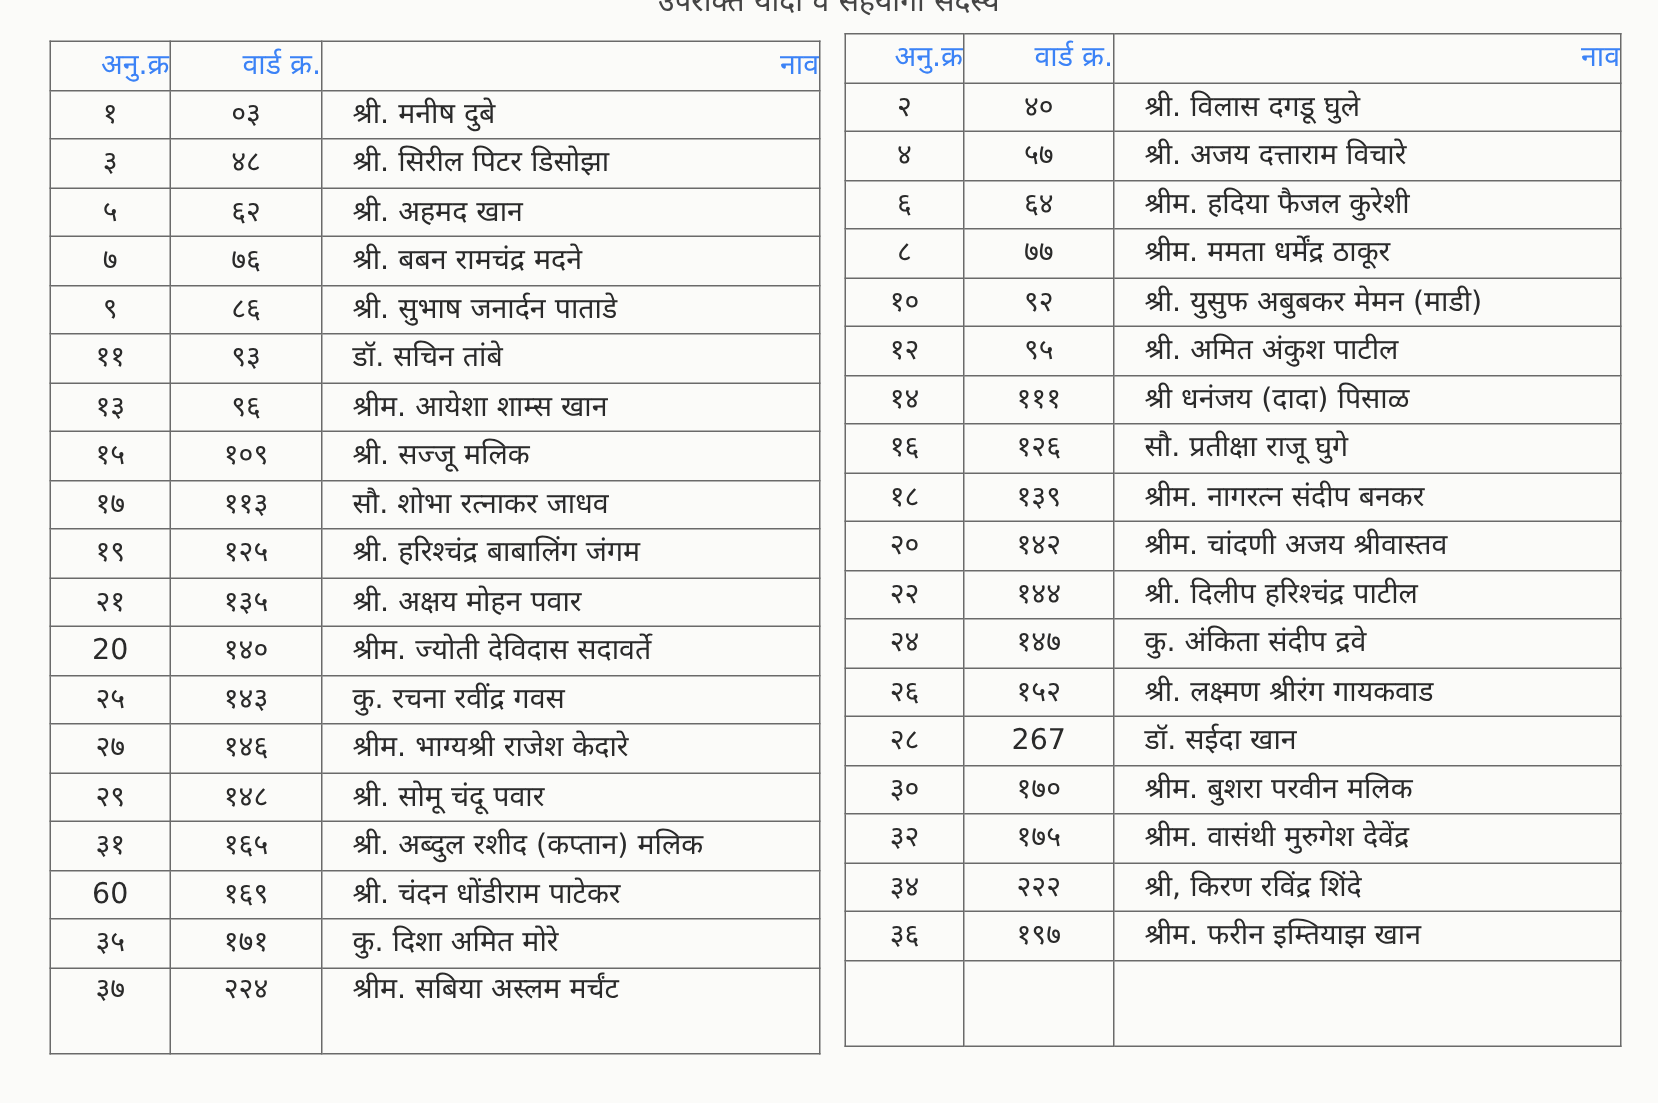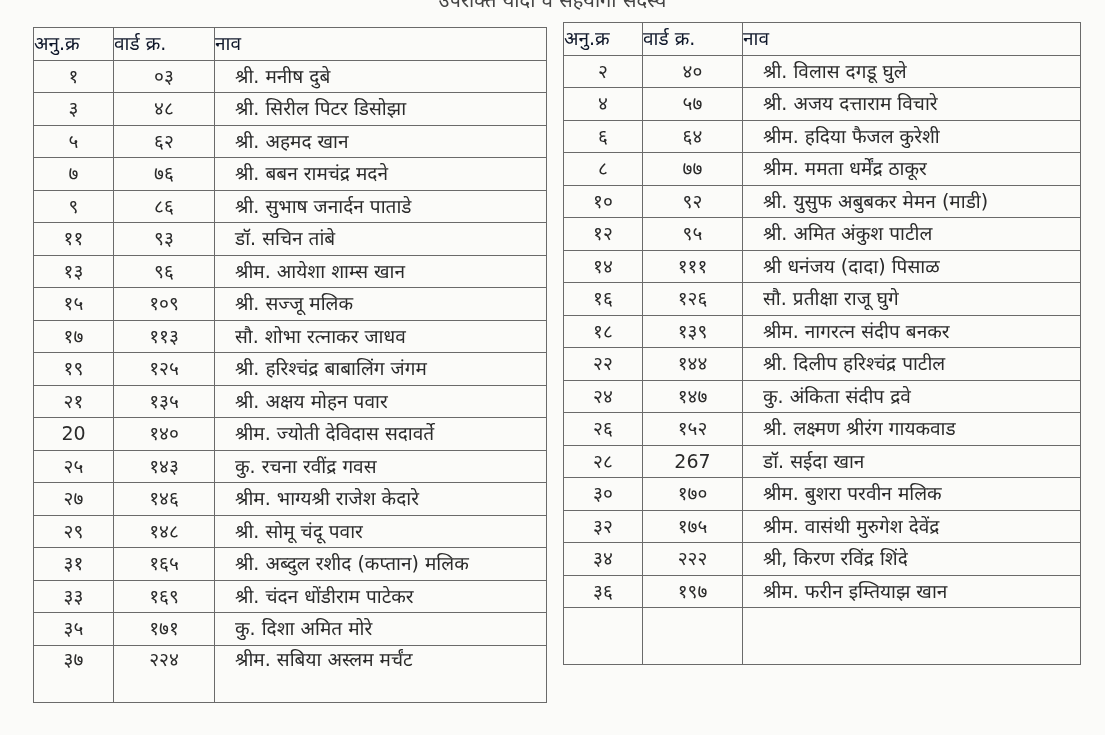--- a/index.html
+++ b/index.html
@@ -18,21 +18,21 @@
     position:absolute;
     border-collapse:collapse;
     table-layout:fixed;
     font-size:19px;
   }
   table.list th, table.list td {
     border:1.3px solid #6a6a6a;
     height:31.5px; padding:0; line-height:1;
     overflow:hidden; white-space:nowrap;
   }
-  table.list th { font-weight:normal; text-align:left; font-size:19px; color:#0f172a; }
+  table.list th { font-weight:normal; text-align:right; font-size:19px; color:#3b82f6; }
   table.list td.num { text-align:center; }
   table.list td.name { text-align:left; padding-left:20px; }
   table.list tr.filler td { height:52px; vertical-align:top; padding-top:4px;margin-top:32px; }
   #left-table { left:33px; top:27px; width:513px; }
   #right-table { left:563px; top:22px; width:517px; }
   #left-table col.c1 { width:80px; } #left-table col.c2 { width:101px; } #left-table col.c3 { width:332px; }
   #right-table col.c1 { width:79px; } #right-table col.c2 { width:100px; } #right-table col.c3 { width:338px; }
 </style>
 </head>
 <body>
@@ -127,21 +127,21 @@
         <td class="num">२९</td>
         <td class="num">१४८</td>
         <td class="name">श्री. सोमू चंदू पवार</td>
       </tr>
       <tr>
         <td class="num">३१</td>
         <td class="num">१६५</td>
         <td class="name">श्री. अब्दुल रशीद (कप्तान) मलिक</td>
       </tr>
       <tr>
-        <td class="num">३३</td>
+        <td class="num">60</td>
         <td class="num">१६९</td>
         <td class="name">श्री. चंदन धोंडीराम पाटेकर</td>
       </tr>
       <tr>
         <td class="num">३५</td>
         <td class="num">१७१</td>
         <td class="name">कु. दिशा अमित मोरे</td>
       </tr>
       <tr class="filler">
         <td class="num">३७</td>
@@ -204,20 +204,25 @@
         <td class="num">१६</td>
         <td class="num">१२६</td>
         <td class="name">सौ. प्रतीक्षा राजू घुगे</td>
       </tr>
       <tr>
         <td class="num">१८</td>
         <td class="num">१३९</td>
         <td class="name">श्रीम. नागरत्न संदीप बनकर</td>
       </tr>
       <tr>
+        <td class="num">२०</td>
+        <td class="num">१४२</td>
+        <td class="name">श्रीम. चांदणी अजय श्रीवास्तव</td>
+      </tr>
+      <tr>
         <td class="num">२२</td>
         <td class="num">१४४</td>
         <td class="name">श्री. दिलीप हरिश्चंद्र पाटील</td>
       </tr>
       <tr>
         <td class="num">२४</td>
         <td class="num">१४७</td>
         <td class="name">कु. अंकिता संदीप द्रवे</td>
       </tr>
       <tr>

